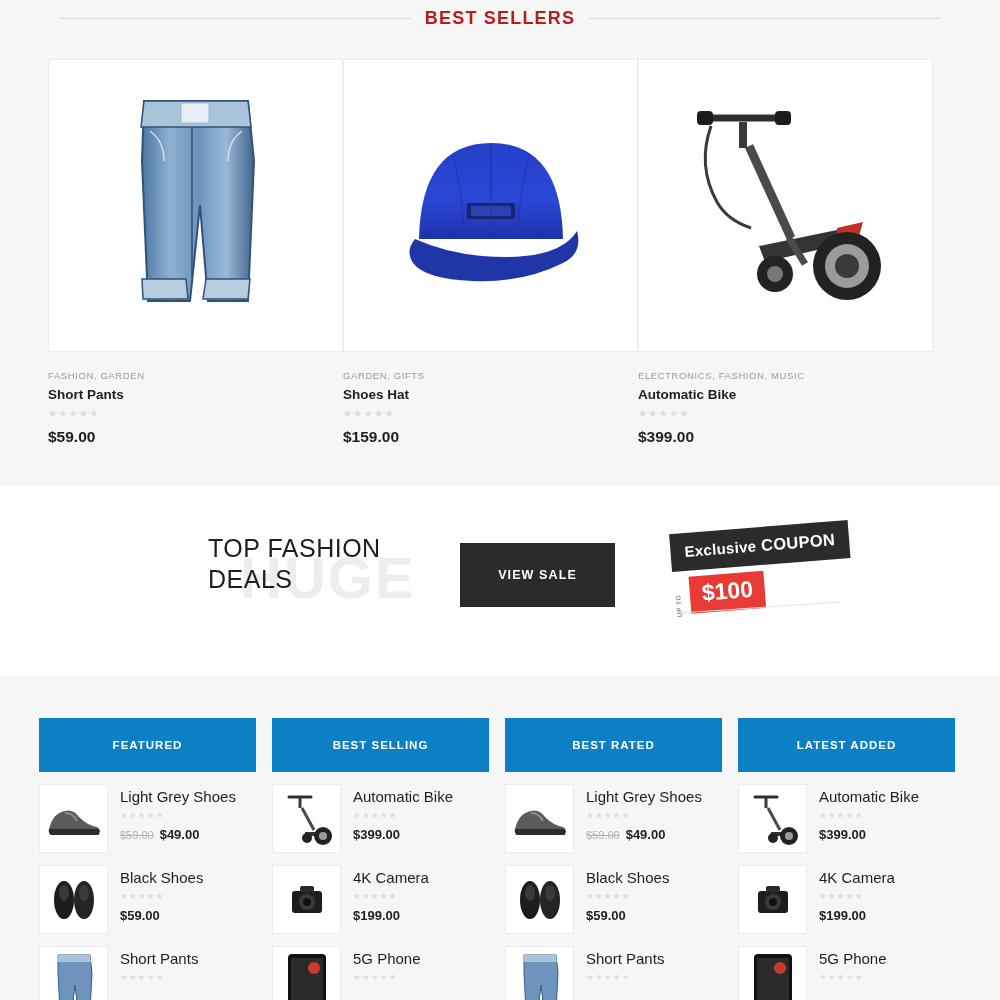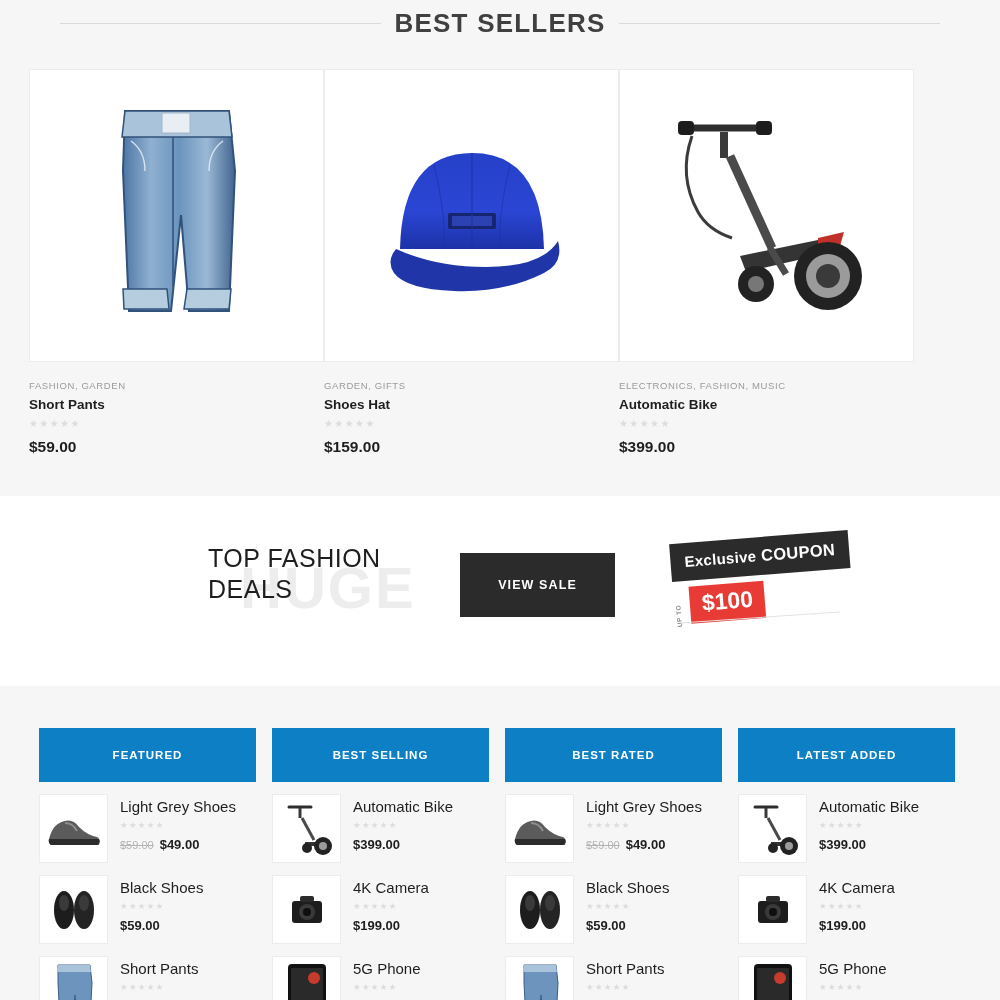--- a/index.html
+++ b/index.html
@@ -24,31 +24,31 @@
     gap: 14px;
     padding: 0 60px;
     margin: 0 0 30px 0;
   }
   .section-heading .line {
     flex: 1 1 auto;
     height: 1px;
     background: #dadada;
   }
   .section-heading .title {
-    font-size: 26px;
+    font-size: 18px;
     font-weight: bold;
     letter-spacing: 1.2px;
-    color: #404040;
+    color: #b91c1c;
     white-space: nowrap;
   }
 
   .product-row {
     display: flex;
     gap: 0;
-    padding: 0 29px;
+    padding: 0 48px;
   }
   .product-card {
     width: 295px;
   }
   .product-thumb {
     height: 293px;
     background: #fff;
     border: 1px solid #ececec;
     display: flex;
     align-items: center;

